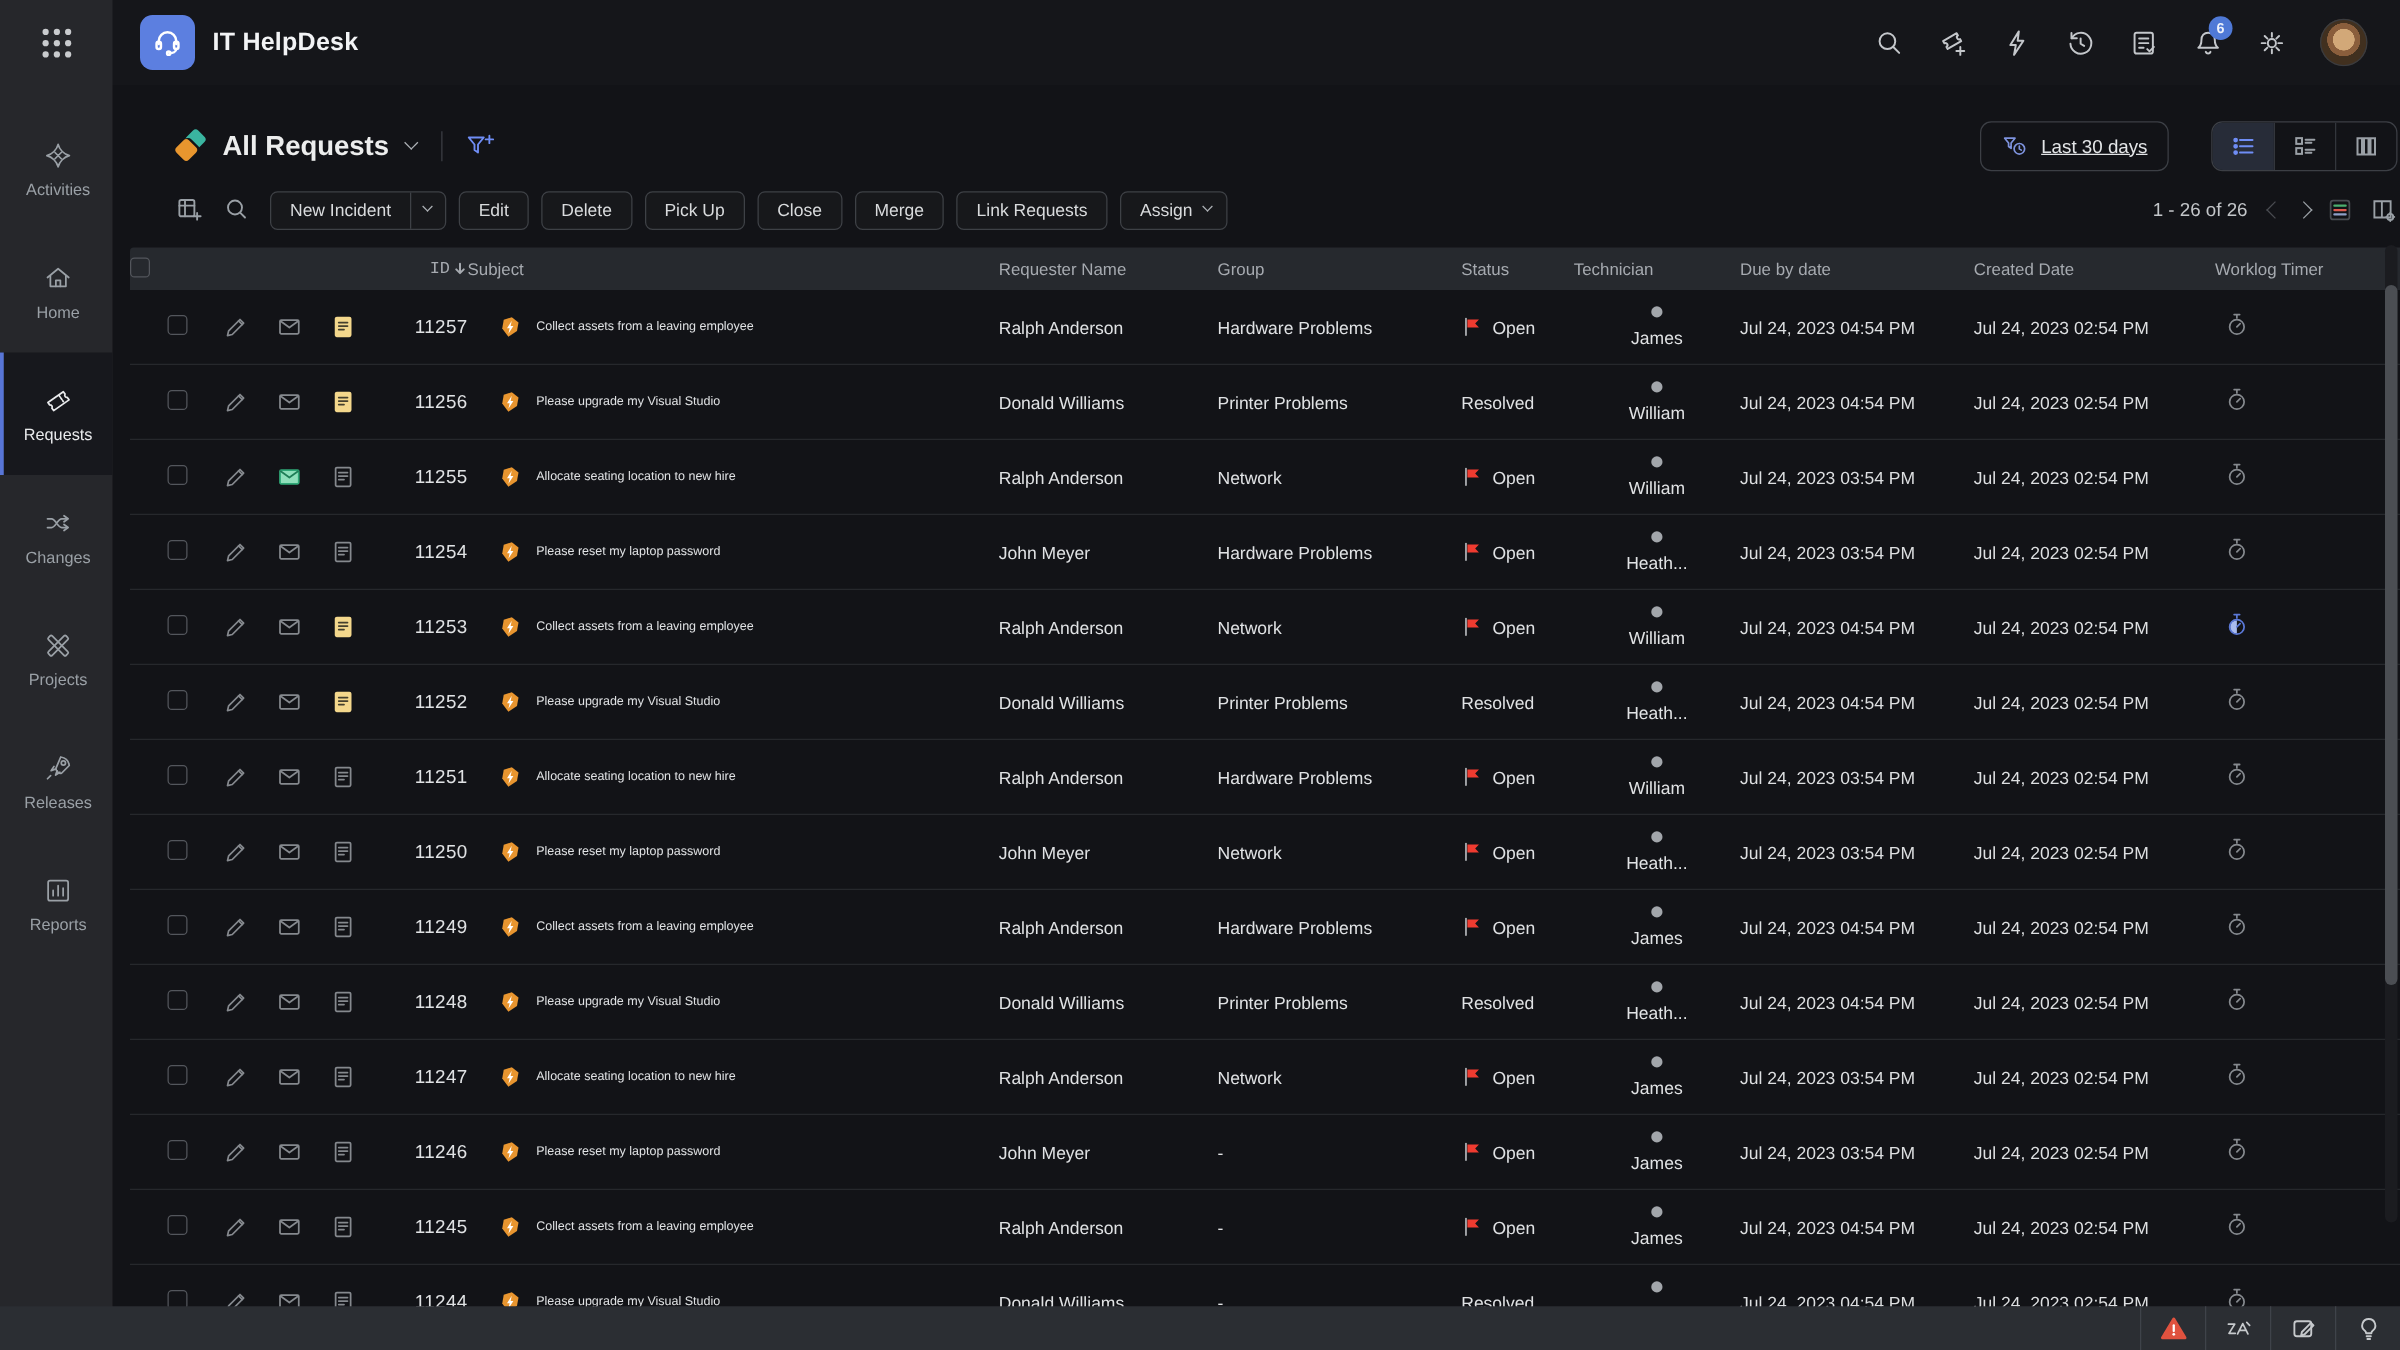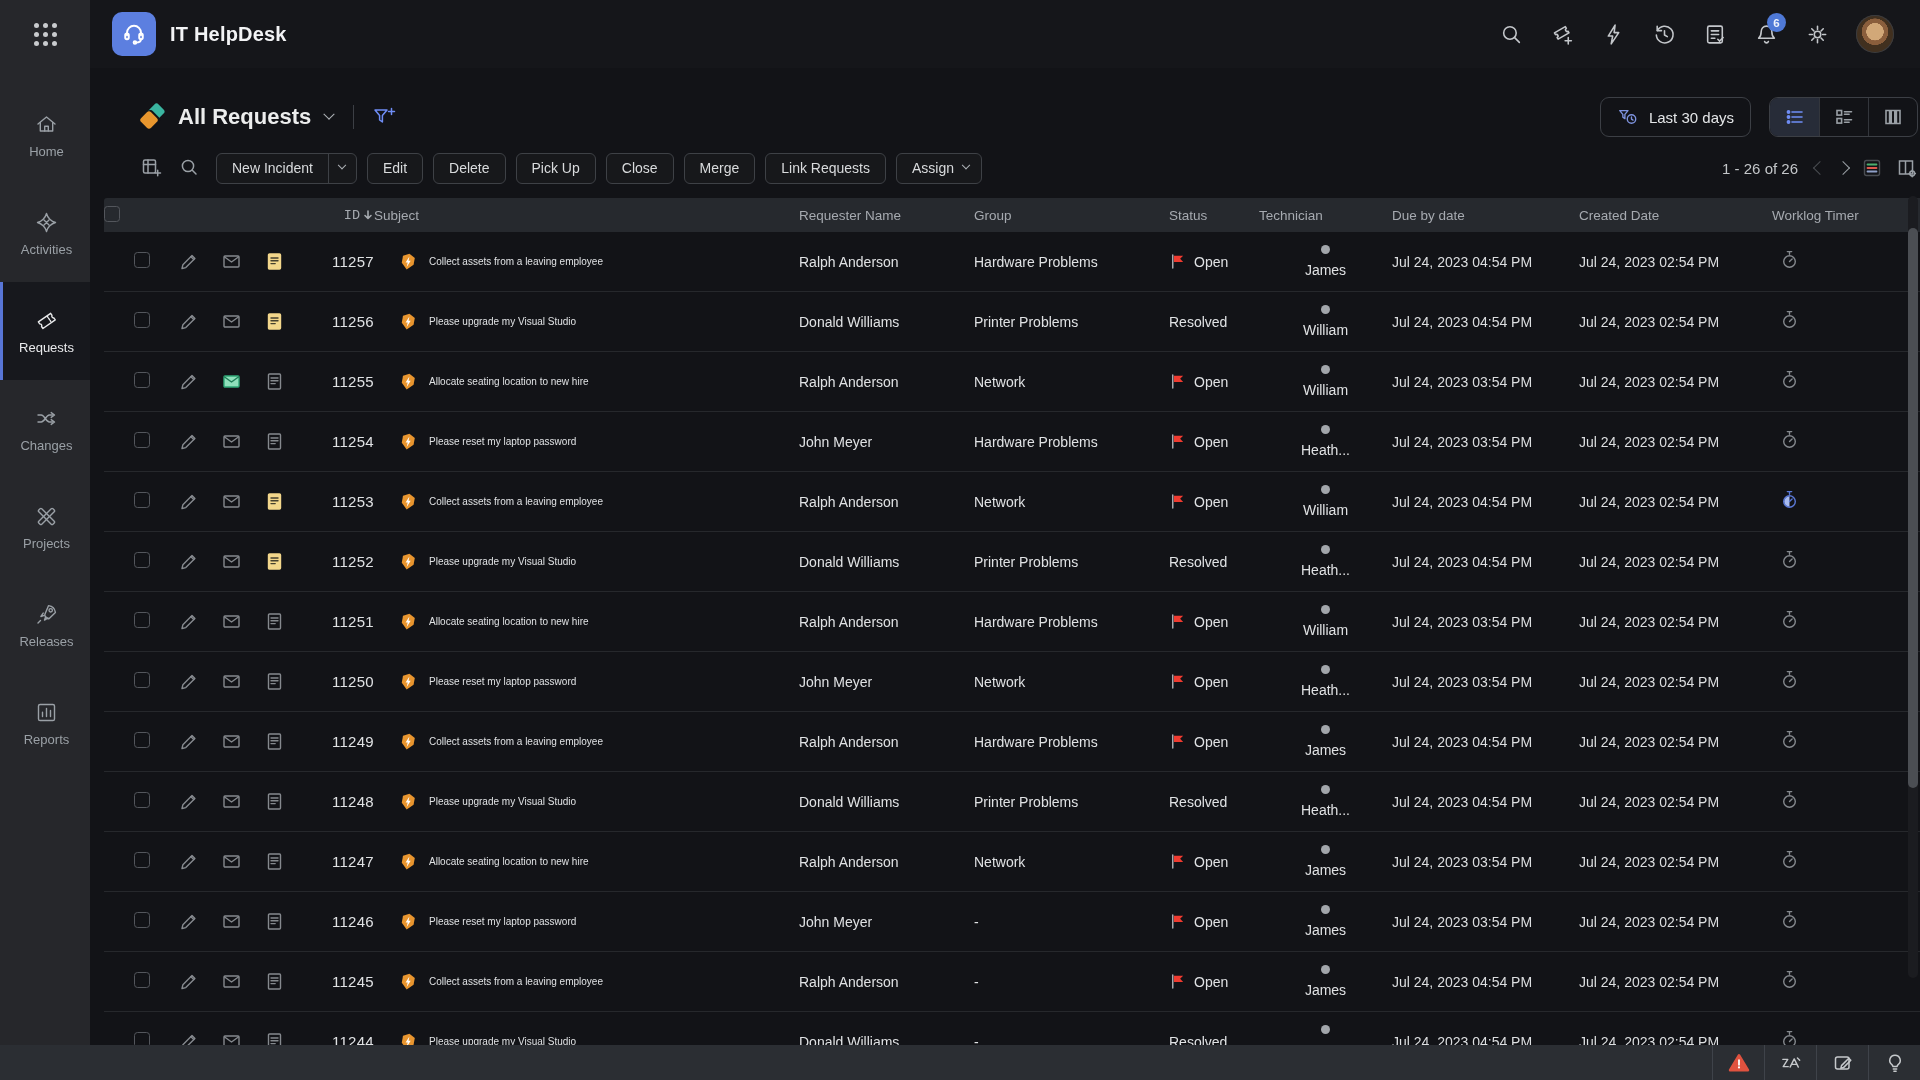--- a/index.html
+++ b/index.html
@@ -36,21 +36,21 @@
   .module-icon { width:26px; height:26px; position:relative; margin-right:12px; }
   .module-icon .mi1 { position:absolute; left:10px; top:1px; width:13px; height:13px; background:#3ab5a0; border-radius:3px; transform:rotate(45deg); }
   .module-icon .mi2 { position:absolute; left:2px; top:9px; width:14px; height:14px; background:#e8962e; border-radius:3px; transform:rotate(45deg); box-shadow:1px -1px 0 1px #121317; }
   .page-title { font-size:22px; font-weight:700; color:#eceded; }
   .chev { display:inline-block; width:8px; height:8px; border-right:1.6px solid #aeb2b7; border-bottom:1.6px solid #aeb2b7; transform:rotate(45deg) translate(-2px,-2px); }
   .title-chev { margin-left:14px; cursor:pointer; }
   .vdivider { width:1px; height:24px; background:#3c3f45; margin:0 16px 0 20px; }
   .filter-add { width:26px; height:26px; color:#6f8df5; cursor:pointer; }
   .filter-add svg { width:26px; height:26px; stroke:currentColor; fill:none; stroke-width:1.5; stroke-linecap:round; stroke-linejoin:round; }
 
-  .header-right { margin-left:auto; display:flex; align-items:center; gap:18px; }
+  .header-right { margin-left:auto; display:flex; align-items:center; gap:34px;text-decoration:underline; }
   .range-btn { height:40px; border:1px solid #3c3f45; border-radius:9px; display:flex; align-items:center; gap:10px; padding:0 16px; cursor:pointer; }
   .range-btn svg { width:22px; height:22px; stroke:#7e93de; fill:none; stroke-width:1.5; stroke-linecap:round; stroke-linejoin:round; }
   .range-label { font-size:15px; color:#e4e6e8; }
   .view-toggle { height:40px; border:1px solid #3c3f45; border-radius:9px; display:flex; overflow:hidden; }
   .vt-seg { width:49px; display:flex; align-items:center; justify-content:center; cursor:pointer; color:#9aa0a6; }
   .vt-seg + .vt-seg { border-left:1px solid #33363c; }
   .vt-seg svg { width:22px; height:22px; stroke:currentColor; fill:none; stroke-width:1.6; stroke-linecap:round; }
   .vt-seg.active { background:#272c38; color:#6f8df5; }
 
   
@@ -198,35 +198,35 @@
         </svg>
     </span>
     <span class="avatar"></span>
   </div>
 </div>
 
 <div class="sidebar" id="sidebar">
     <div class="side-item">
     <span class="side-ic">
         <svg viewBox="0 0 25 25">
+          <path d="M12.5 3.5c1 4.2 4.8 8 9 9-4.2 1-8 4.8-9 9-1-4.2-4.8-8-9-9 4.2-1 8-4.8 9-9Z"></path>
+          <path d="M10 10l5 5 M15 10l-5 5"></path>
+        </svg>
+      </span>
+    <span class="side-label">Activities</span>
+  </div>
+    <div class="side-item">
+    <span class="side-ic">
+        <svg viewBox="0 0 25 25">
           <path d="M4 12 12.5 5 21 12"></path>
           <path d="M6.3 10.5V19h12.4v-8.5"></path>
           <path d="M10.7 19v-4.8h3.6V19"></path>
         </svg>
       </span>
     <span class="side-label">Home</span>
-  </div>
-    <div class="side-item">
-    <span class="side-ic">
-        <svg viewBox="0 0 25 25">
-          <path d="M12.5 3.5c1 4.2 4.8 8 9 9-4.2 1-8 4.8-9 9-1-4.2-4.8-8-9-9 4.2-1 8-4.8 9-9Z"></path>
-          <path d="M10 10l5 5 M15 10l-5 5"></path>
-        </svg>
-      </span>
-    <span class="side-label">Activities</span>
   </div>
     <div class="side-item active">
     <span class="side-ic">
         <svg viewBox="0 0 25 25">
           <g transform="rotate(-35 12.5 12.5)">
             <path d="M5 9h15v2.4a1.8 1.8 0 0 0 0 3.2V17H5v-2.4a1.8 1.8 0 0 0 0-3.2Z"></path>
             <path d="M15.5 9.6v1.2 M15.5 12v1.2 M15.5 14.4v1.2"></path>
           </g>
         </svg>
       </span>

